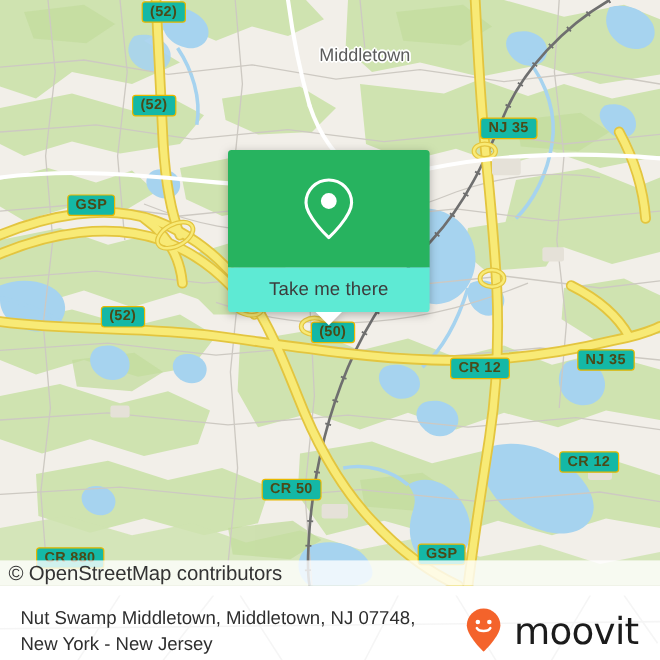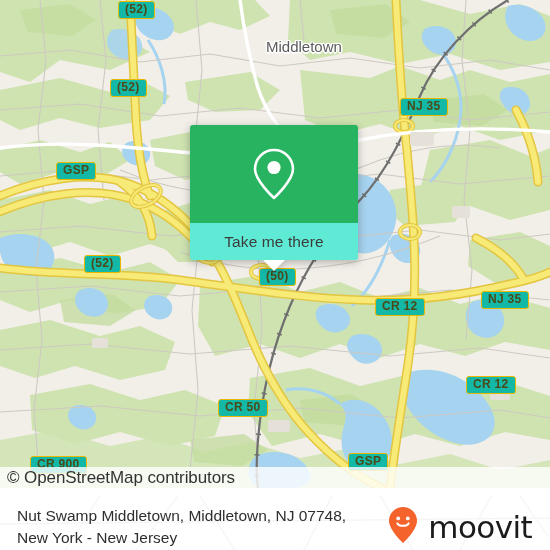--- a/index.html
+++ b/index.html
@@ -348,21 +348,21 @@
     <div class="shield" style="left:110px; top:79px;">(52)</div>
     <div class="shield" style="left:56px;  top:162px;">GSP</div>
     <div class="shield" style="left:84px;  top:255px;">(52)</div>
     <div class="shield" style="left:400px; top:98px;">NJ 35</div>
     <div class="shield" style="left:259px; top:268px;">(50)</div>
     <div class="shield" style="left:375px; top:298px;">CR 12</div>
     <div class="shield" style="left:481px; top:291px;">NJ 35</div>
     <div class="shield" style="left:466px; top:376px;">CR 12</div>
     <div class="shield" style="left:218px; top:399px;">CR 50</div>
     <div class="shield" style="left:348px; top:453px;">GSP</div>
-    <div class="shield" style="left:30px;  top:456px;">CR 900</div>
+    <div class="shield" style="left:30px;  top:456px;">CR 880</div>
 
     <div id="attribution">
       <span>© OpenStreetMap contributors</span>
     </div>
   </div>
 
   <div id="callout">
     <div id="callout-green">
       <span id="callout-pin-icon">
         <svg width="44" height="54" viewBox="0 0 44 54">

